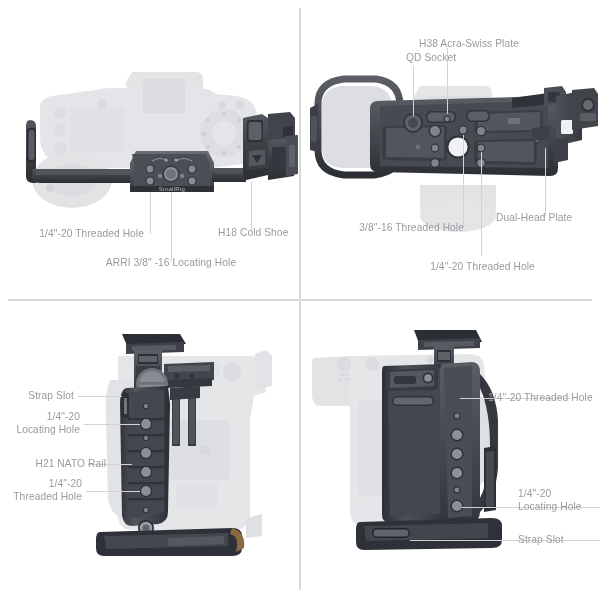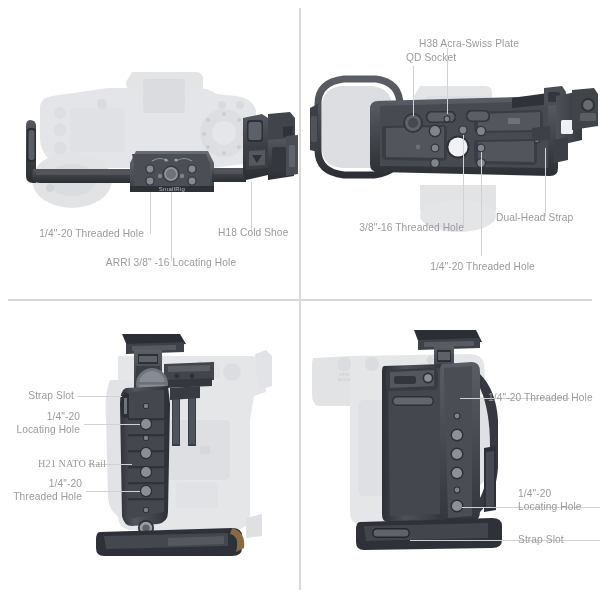--- a/index.html
+++ b/index.html
@@ -296,21 +296,21 @@
     <div class="leader v" style="left:113px; top:66px; height:50px;"></div>
     <div class="leader v" style="left:147px; top:48px; height:66px;"></div>
     <div class="leader v" style="left:163px; top:135px; height:92px;"></div>
     <div class="leader v" style="left:181px; top:152px; height:104px;"></div>
     <div class="leader v" style="left:245px; top:148px; height:68px;"></div>
 
     <div class="callout lbl-left" style="left:119px; top:38px; width:130px;">H38 Acra-Swiss Plate</div>
     <div class="callout lbl-left" style="left:106px; top:52px; width:90px;">QD Socket</div>
     <div class="callout lbl-right" style="left:45px; top:222px; width:119px;">3/8"-16 Threaded Hole</div>
     <div class="callout lbl-center" style="left:120px; top:261px; width:125px;">1/4"-20 Threaded Hole</div>
-    <div class="callout lbl-left" style="left:196px; top:212px; width:104px;">Dual-Head Strap</div>
+    <div class="callout lbl-left" style="left:196px; top:212px; width:104px;">Dual-Head Plate</div>
   </div>
 
   <div class="quad" id="q-bl">
     <svg class="art" viewBox="0 0 300 300">
       <defs>
         <linearGradient id="gD5" x1="0" y1="0" x2="1" y2="0">
           <stop offset="0" stop-color="#30333a"></stop>
           <stop offset="0.3" stop-color="#53565d"></stop>
           <stop offset="0.75" stop-color="#3c3f45"></stop>
           <stop offset="1" stop-color="#2a2d33"></stop>
@@ -414,21 +414,21 @@
     </svg>
 
     <div class="leader h" style="left:78px; top:96px; width:44px;"></div>
     <div class="leader h" style="left:84px; top:124px; width:56px;"></div>
     <div class="leader h" style="left:88px; top:164px; width:44px;"></div>
     <div class="leader h" style="left:86px; top:191px; width:54px;"></div>
 
     <div class="callout lbl-right" style="left:0px; top:90px; width:74px;">Strap Slot</div>
     <div class="callout lbl-right two-line" style="left:0px; top:111px; width:80px;">1/4"-20
 Locating Hole</div>
-    <div class="callout lbl-right" style="left:0px; top:158px; width:106px;font-family:Liberation Serif, serif;">H21 NATO Rail</div>
+    <div class="callout lbl-right" style="left:0px; top:158px; width:106px;">H21 NATO Rail</div>
     <div class="callout lbl-right two-line" style="left:0px; top:178px; width:82px;">1/4"-20
 Threaded Hole</div>
   </div>
 
   <div class="quad" id="q-br">
     <svg class="art" viewBox="0 0 300 300">
       <defs>
         <linearGradient id="gD7" x1="0" y1="0" x2="1" y2="0">
           <stop offset="0" stop-color="#2c2f35"></stop>
           <stop offset="0.35" stop-color="#4d5057"></stop>

